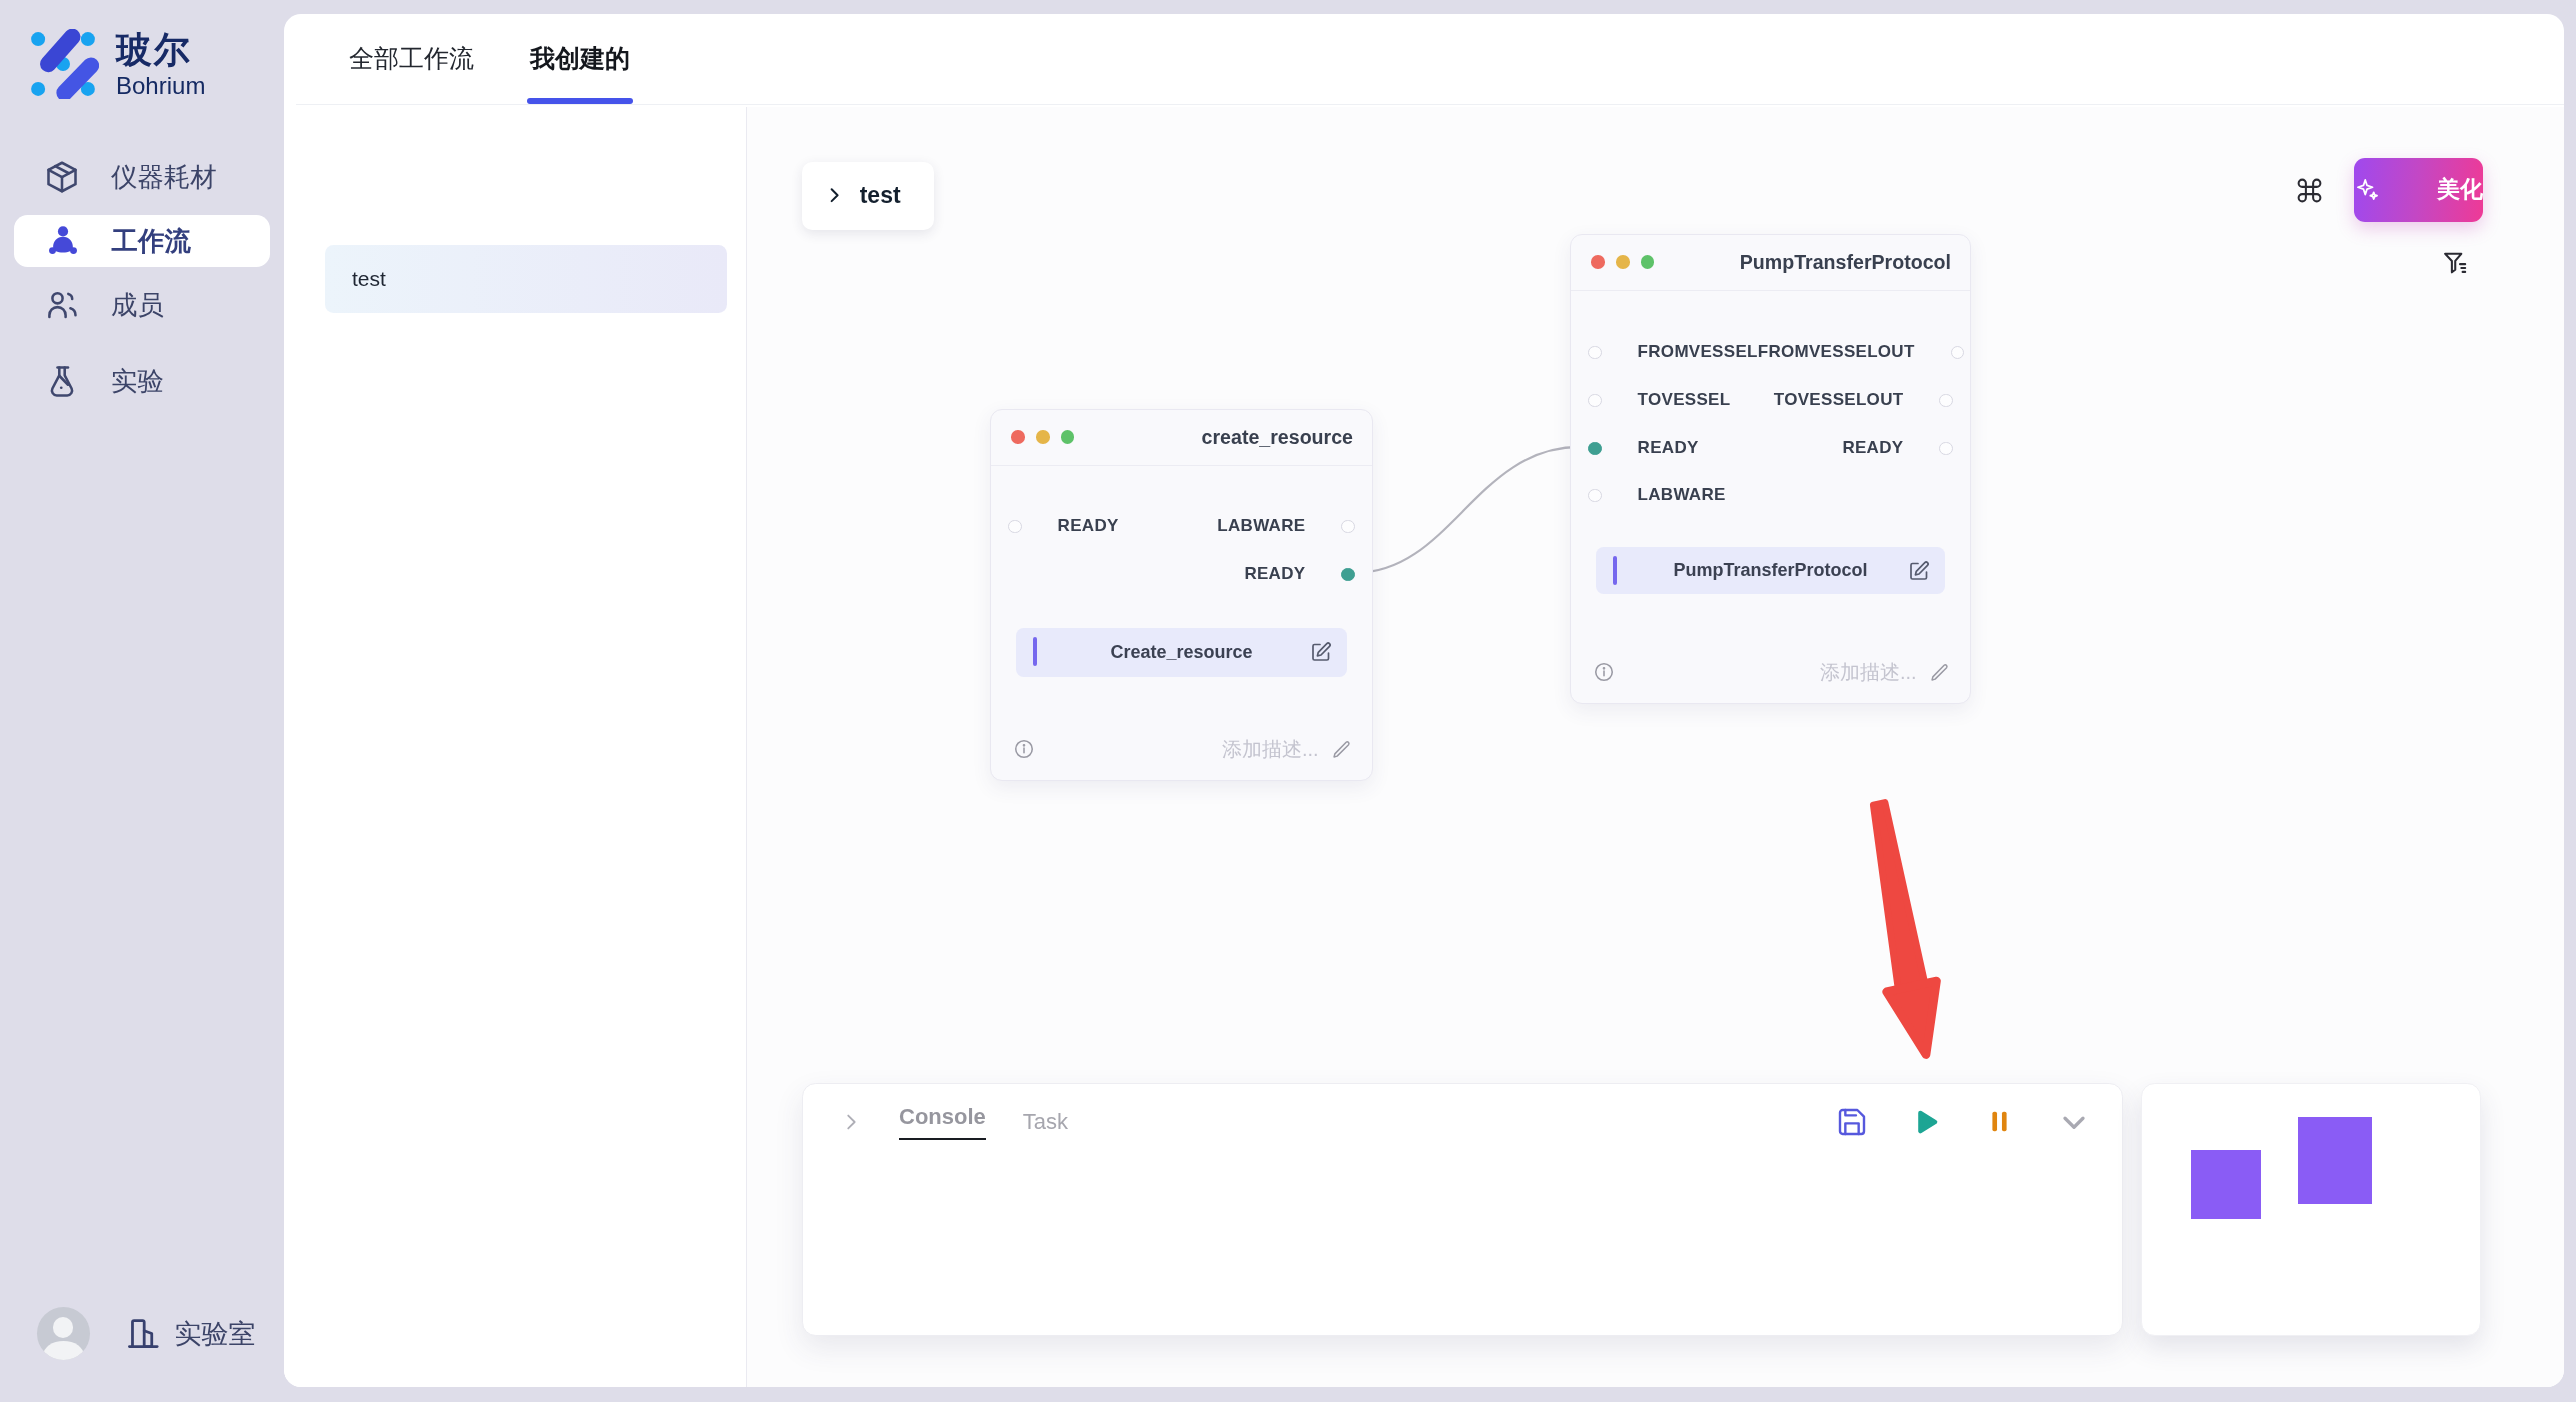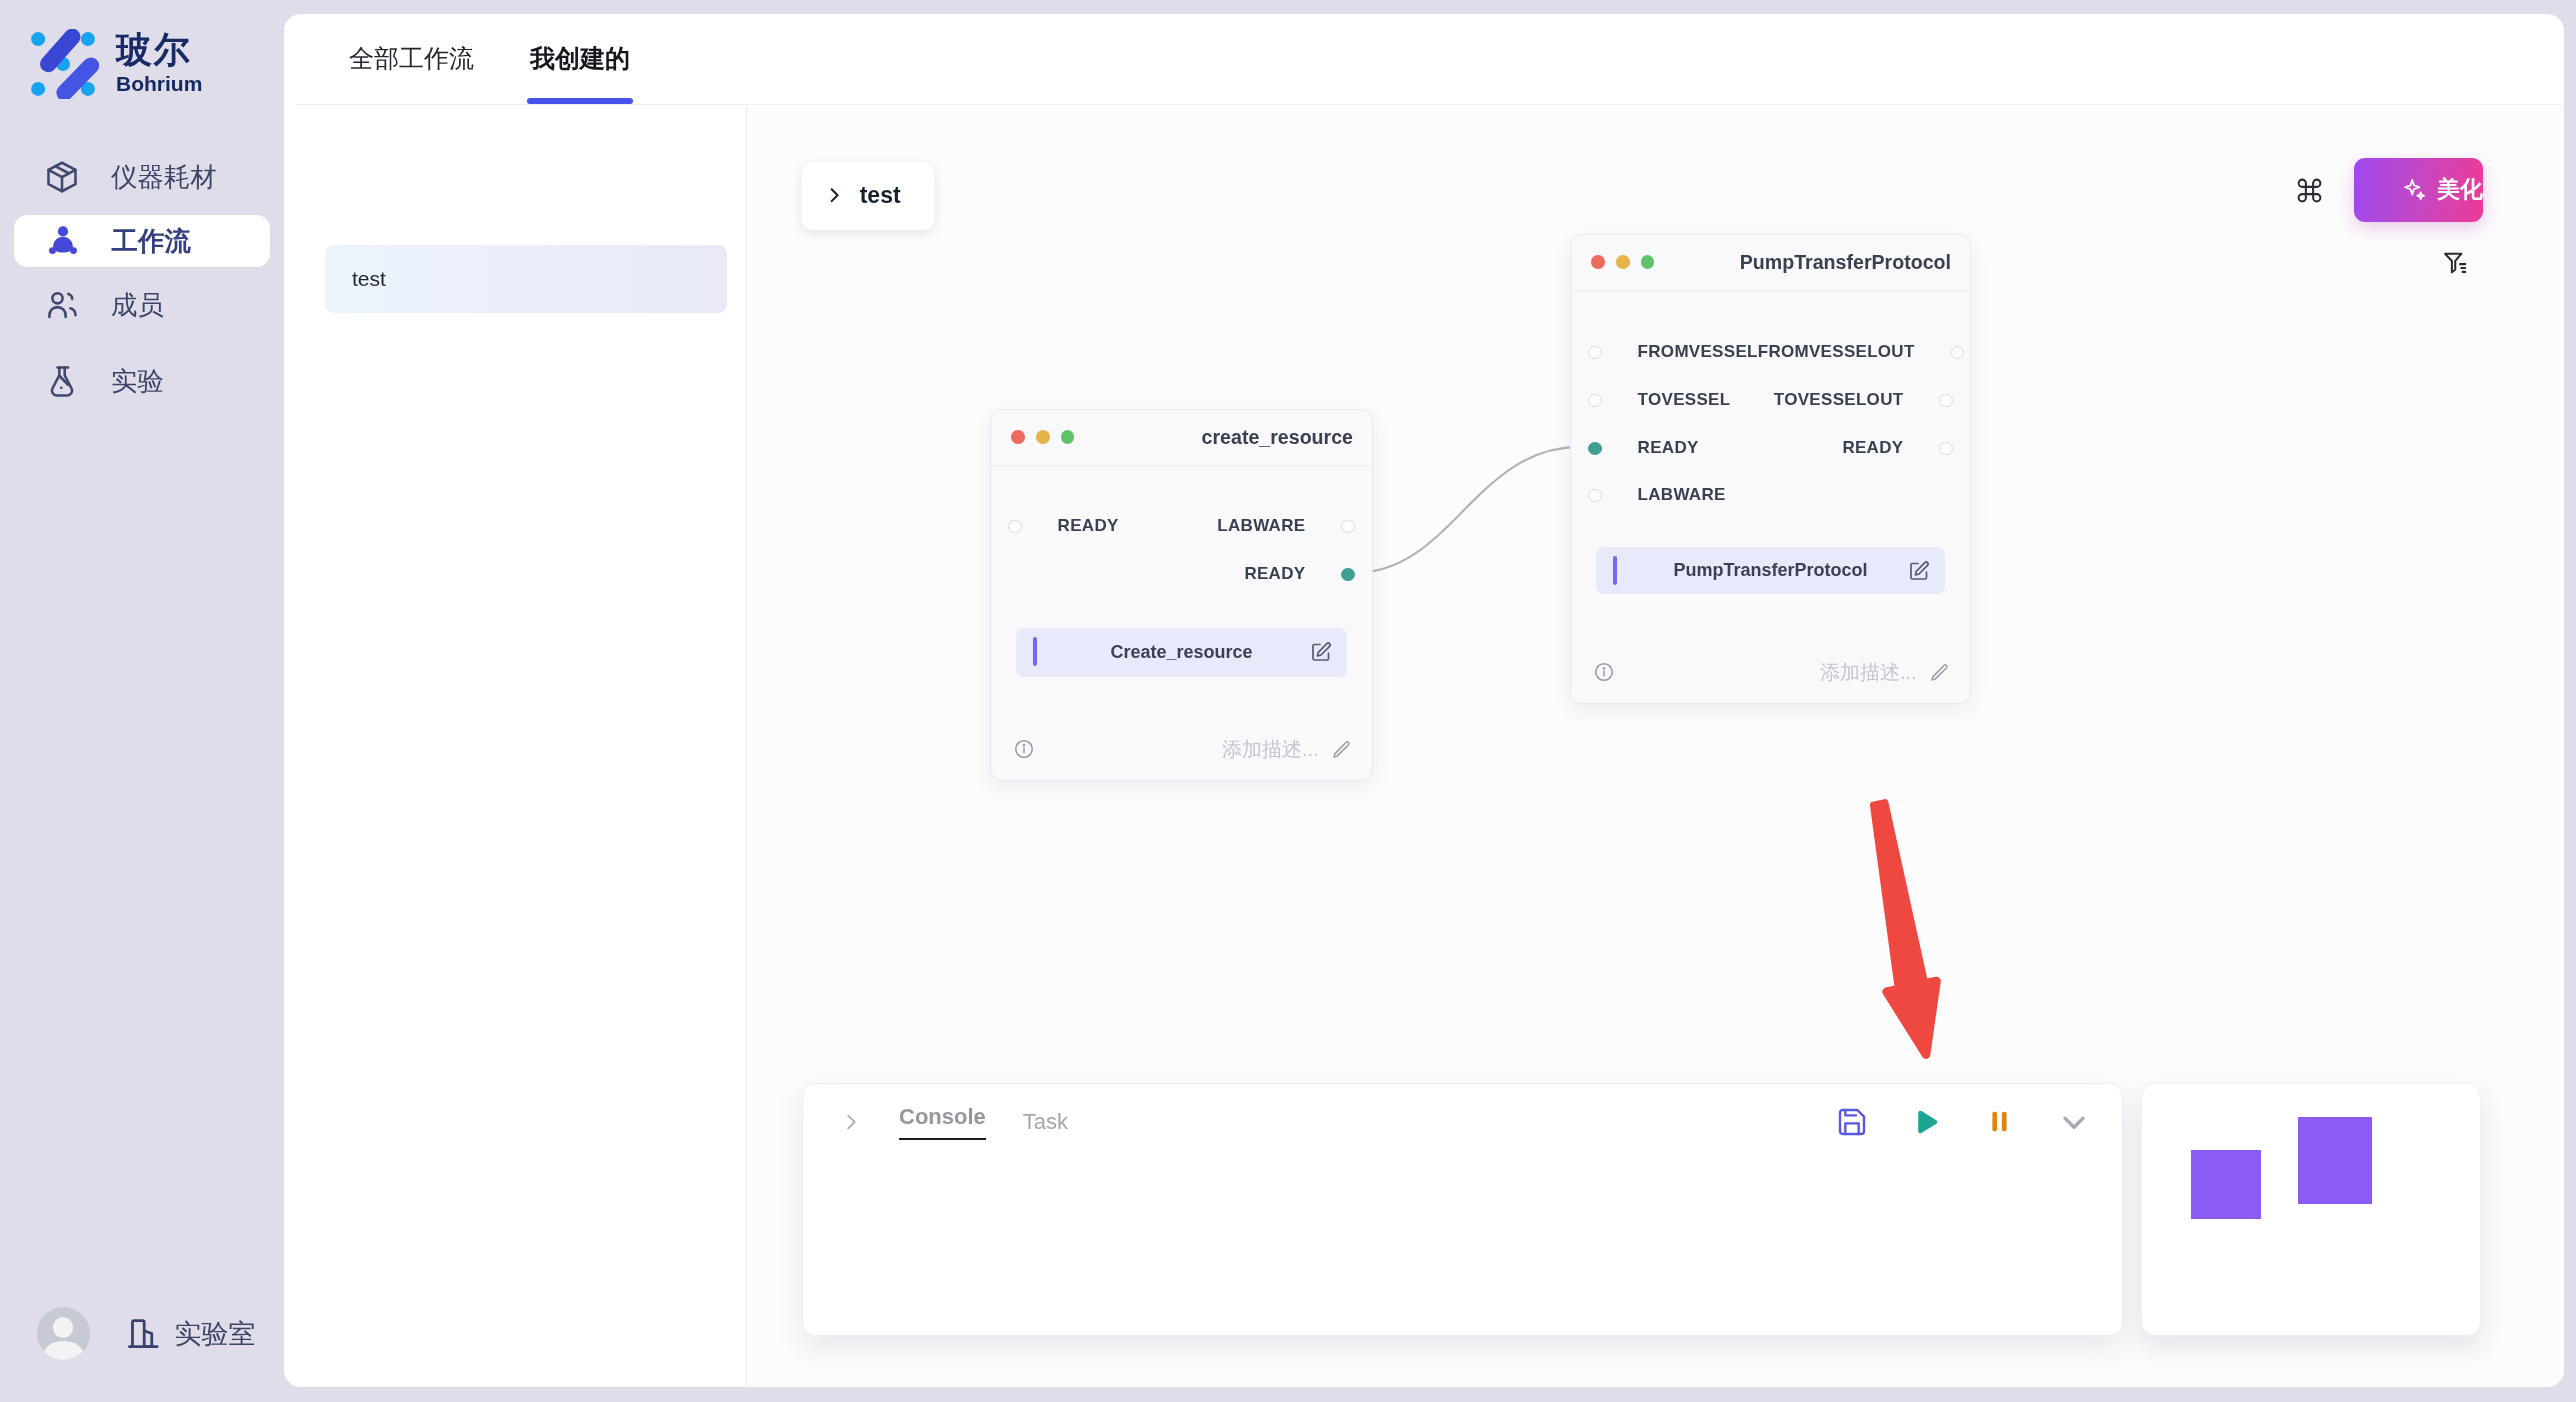--- a/index.html
+++ b/index.html
@@ -6,21 +6,21 @@
   html,body { width:2576px; height:1402px; overflow:hidden; }
   body {
     font-family:"Liberation Sans","DejaVu Sans",sans-serif;
     background:#dedde9; position:relative; color:#1c2230;
   }
   
   .sidebar { position:absolute; left:0; top:0; width:284px; height:1402px; }
   .logo-row { position:absolute; left:27px; top:29px; display:flex; align-items:flex-start; gap:17px; }
   .logo-mark { width:72px; height:70px; }
   .logo-title { font-size:36px; font-weight:700; color:#172a66; letter-spacing:1.7px; line-height:1.15; }
-  .logo-sub { font-size:21px; font-weight:700; color:#152a63; margin-top:1.7px; }
+  .logo-sub { font-size:24px; font-weight:400; color:#152a63; margin-top:1.7px; }
   .nav { position:absolute; left:0; top:139px; width:284px; }
   .nav-item { position:relative; height:76px; display:flex; align-items:center; padding-left:44px; gap:31px; cursor:pointer; }
   .nav-item .nav-label { font-size:26.4px; color:#3c4468; font-weight:500; }
   .nav-item.active { background:#ffffff; border-radius:13.6px; margin:0 13.6px; padding-left:31px; height:52px; }
   .nav-item.active .nav-label { color:#333f7e; font-weight:700; }
   .nav-ico { width:36px; height:36px; flex:0 0 auto; }
   .side-footer { position:absolute; left:37px; bottom:42px; display:flex; align-items:center; gap:34px; }
   .avatar { width:53px; height:53px; border-radius:50%; background:#c7cad3; position:relative; overflow:hidden; }
   .avatar::before { content:""; position:absolute; left:16px; top:10.2px; width:20.4px; height:20.4px; border-radius:50%; background:#f2f3f5; }
   .avatar::after { content:""; position:absolute; left:6px; top:34px; width:41px; height:29px; border-radius:50%; background:#f2f3f5; }
@@ -46,21 +46,21 @@
     font-size:21px; color:#1f2633; font-weight:500; cursor:pointer; }
   
   .canvas { position:relative; flex:1; background:#fcfcfd; }
   .crumb { position:absolute; left:55px; top:55px; width:132px; height:68px; background:#fff; border-radius:10.2px;
     box-shadow:0 3.4px 12px rgba(40,40,80,.10); display:flex; align-items:center; padding-left:22px; gap:15.3px; cursor:pointer; }
   .crumb-label { font-size:23px; font-weight:800; color:#14202e; }
   .cmd-btn { position:absolute; left:1544px; top:66px; width:36px; height:36px; display:flex; align-items:center; justify-content:center; cursor:pointer; }
   .beautify-btn { position:absolute; left:1607px; top:51px; width:129px; height:64px; border-radius:11px;
     background:linear-gradient(95deg,#9f49ee 0%,#c447c4 50%,#ee3a96 100%);
     box-shadow:0 6.8px 17px rgba(190,60,180,.25);
-    display:flex; align-items:center; justify-content:flex-end; gap:9.4px; color:#fff; font-size:23px; font-weight:600; cursor:pointer; }
+    display:flex; align-items:center; justify-content:space-between; gap:9.4px; color:#fff; font-size:23px; font-weight:600; cursor:pointer; }
   .filter-btn { position:absolute; left:1688px; top:136px; width:41px; height:41px; display:flex; align-items:center; justify-content:center; cursor:pointer; }
   .edge-svg { position:absolute; inset:0; width:100%; height:100%; pointer-events:none; }
   
   .node { position:absolute; background:#f9f9fc; border:0.9px solid #e9e8f1; border-radius:12px;
     box-shadow:0 6.8px 19px rgba(70,70,110,.08); }
   .node-header { position:relative; height:56px; border-bottom:1.7px solid #ececf3; display:flex; align-items:center; padding:0 20.4px; }
   .lights { display:flex; gap:11px; }
   .light { width:13.6px; height:13.6px; border-radius:50%; }
   .light.red { background:#ee6a5f; } .light.yellow { background:#e5b549; } .light.green { background:#5ec269; }
   .node-title { position:absolute; right:19px; font-size:19.6px; font-weight:700; color:#39404f; }

